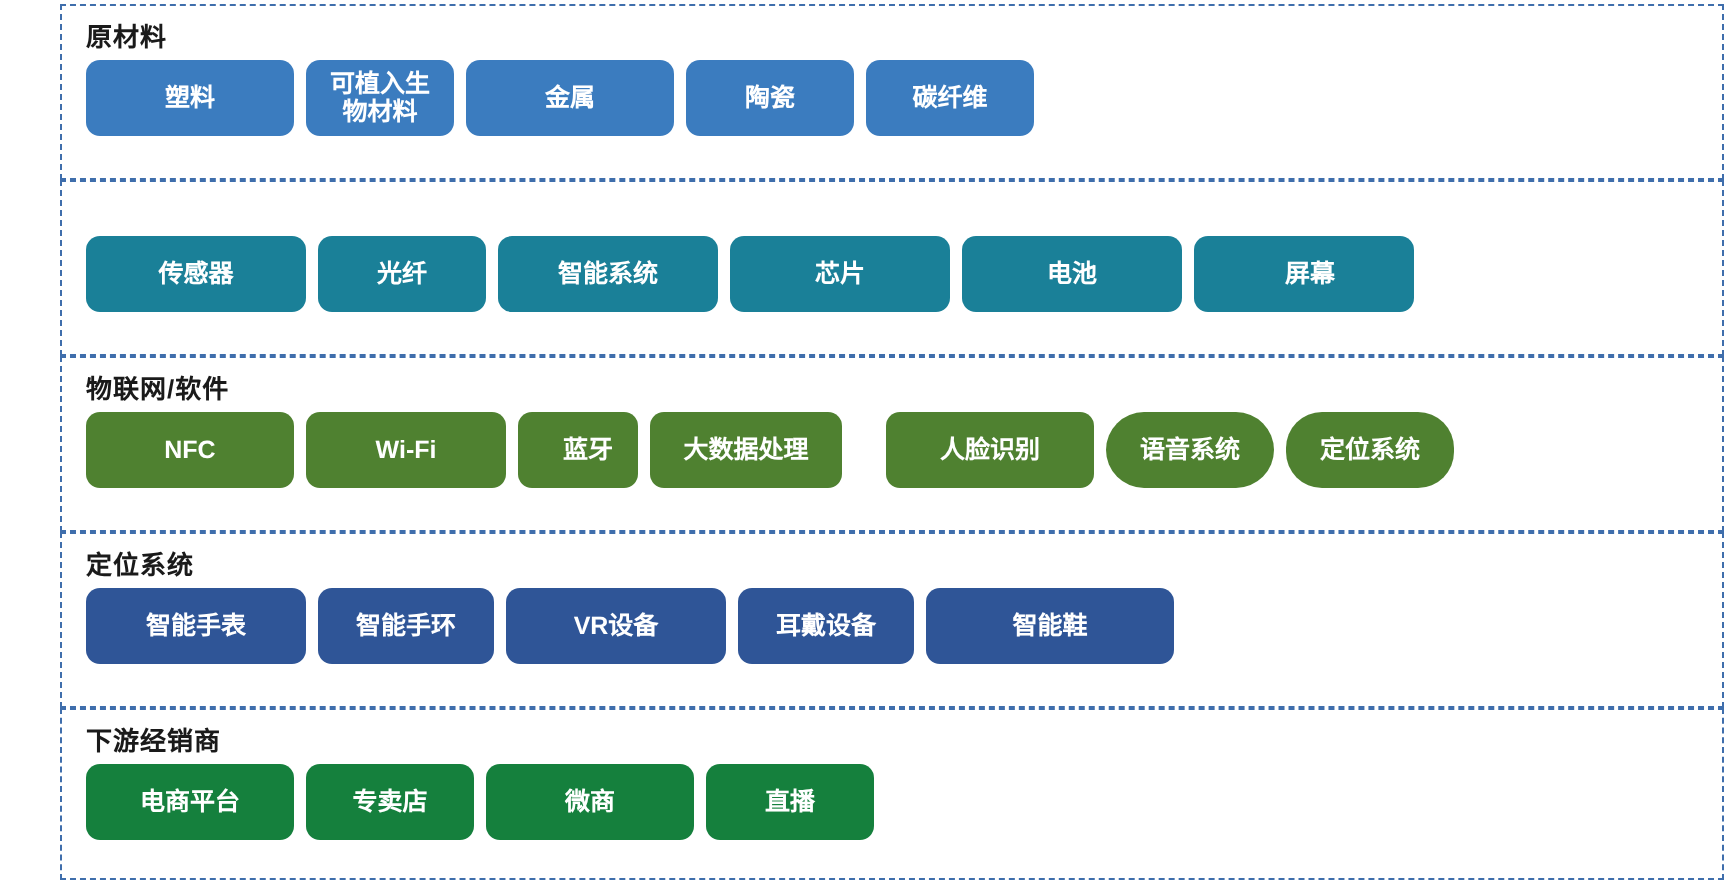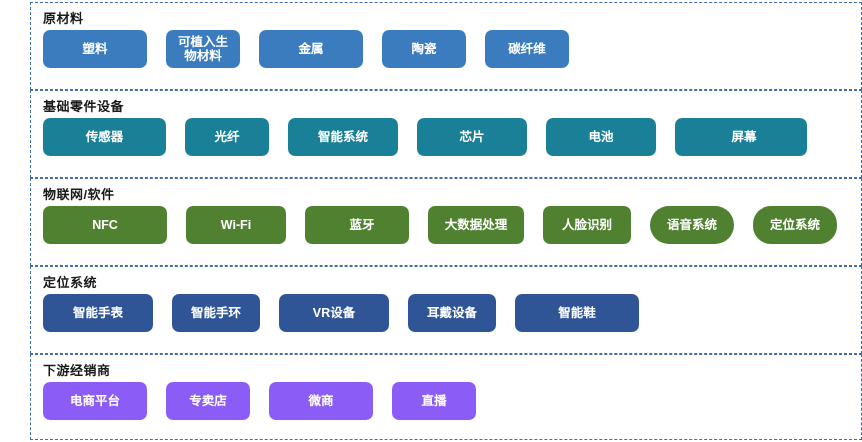--- a/index.html
+++ b/index.html
@@ -48,21 +48,21 @@
   }
 
   .node-strip {
     position: absolute;
     left: 12px;
     right: 10px;
     top: 27px;
     height: 38px;
     display: flex;
     align-items: flex-end;
-    gap: 19px;
+    gap: 6px;
   }
 
   .node-box {
     height: 38px;
     border-radius: 7px;
     display: flex;
     align-items: center;
     justify-content: center;
     text-align: center;
     color: #ffffff;
@@ -73,56 +73,55 @@
     box-sizing: border-box;
     white-space: pre-line;
     flex: none;
   }
 
   
   .tier-raw     { background: #3b7cbf; }
   .tier-parts   { background: #1a8098; }
   .tier-iot     { background: #4f8130; }
   .tier-product { background: #2f5597; }
-  .tier-channel { background: #8b5cf6; }
+  .tier-channel { background: #15803d; }
 </style>
 </head>
 <body>
 
 <div id="chain-diagram">
     <div class="chain-row" style="top: 2px; height: 88px;">
       <div class="row-title">原材料</div>
       <div class="node-strip">
         <div class="node-box tier-raw" style="width: 104px;">塑料</div>
         <div class="node-box tier-raw" style="width: 74px;">可植入生
 物材料</div>
         <div class="node-box tier-raw" style="width: 104px;">金属</div>
         <div class="node-box tier-raw" style="width: 84px;">陶瓷</div>
         <div class="node-box tier-raw" style="width: 84px;">碳纤维</div>
       </div>
     </div>
     <div class="chain-row" style="top: 90px; height: 88px;">
-      <div class="row-title">基础零件设备</div>
       <div class="node-strip">
-        <div class="node-box tier-parts" style="width: 123px;">传感器</div>
+        <div class="node-box tier-parts" style="width: 110px;">传感器</div>
         <div class="node-box tier-parts" style="width: 84px;">光纤</div>
         <div class="node-box tier-parts" style="width: 110px;">智能系统</div>
         <div class="node-box tier-parts" style="width: 110px;">芯片</div>
         <div class="node-box tier-parts" style="width: 110px;">电池</div>
-        <div class="node-box tier-parts" style="width: 132px; padding-left: 12px;">屏幕</div>
+        <div class="node-box tier-parts" style="width: 110px; padding-left: 12px;">屏幕</div>
       </div>
     </div>
     <div class="chain-row" style="top: 178px; height: 88px;">
       <div class="row-title">物联网/软件</div>
       <div class="node-strip">
-        <div class="node-box tier-iot" style="width: 124px;">NFC</div>
+        <div class="node-box tier-iot" style="width: 104px;">NFC</div>
         <div class="node-box tier-iot" style="width: 100px;">Wi-Fi</div>
-        <div class="node-box tier-iot" style="width: 104px; padding-left: 16px;">蓝牙</div>
+        <div class="node-box tier-iot" style="width: 60px; padding-left: 16px;">蓝牙</div>
         <div class="node-box tier-iot" style="width: 96px;">大数据处理</div>
-        <div class="node-box tier-iot" style="width: 88px;">人脸识别</div>
+        <div class="node-box tier-iot" style="width: 104px; margin-left: 16px;">人脸识别</div>
         <div class="node-box tier-iot" style="width: 84px; border-radius: 19px;">语音系统</div>
         <div class="node-box tier-iot" style="width: 84px; border-radius: 18px;">定位系统</div>
       </div>
     </div>
     <div class="chain-row" style="top: 266px; height: 88px;">
       <div class="row-title">定位系统</div>
       <div class="node-strip">
         <div class="node-box tier-product" style="width: 110px;">智能手表</div>
         <div class="node-box tier-product" style="width: 88px;">智能手环</div>
         <div class="node-box tier-product" style="width: 110px;">VR设备</div>

